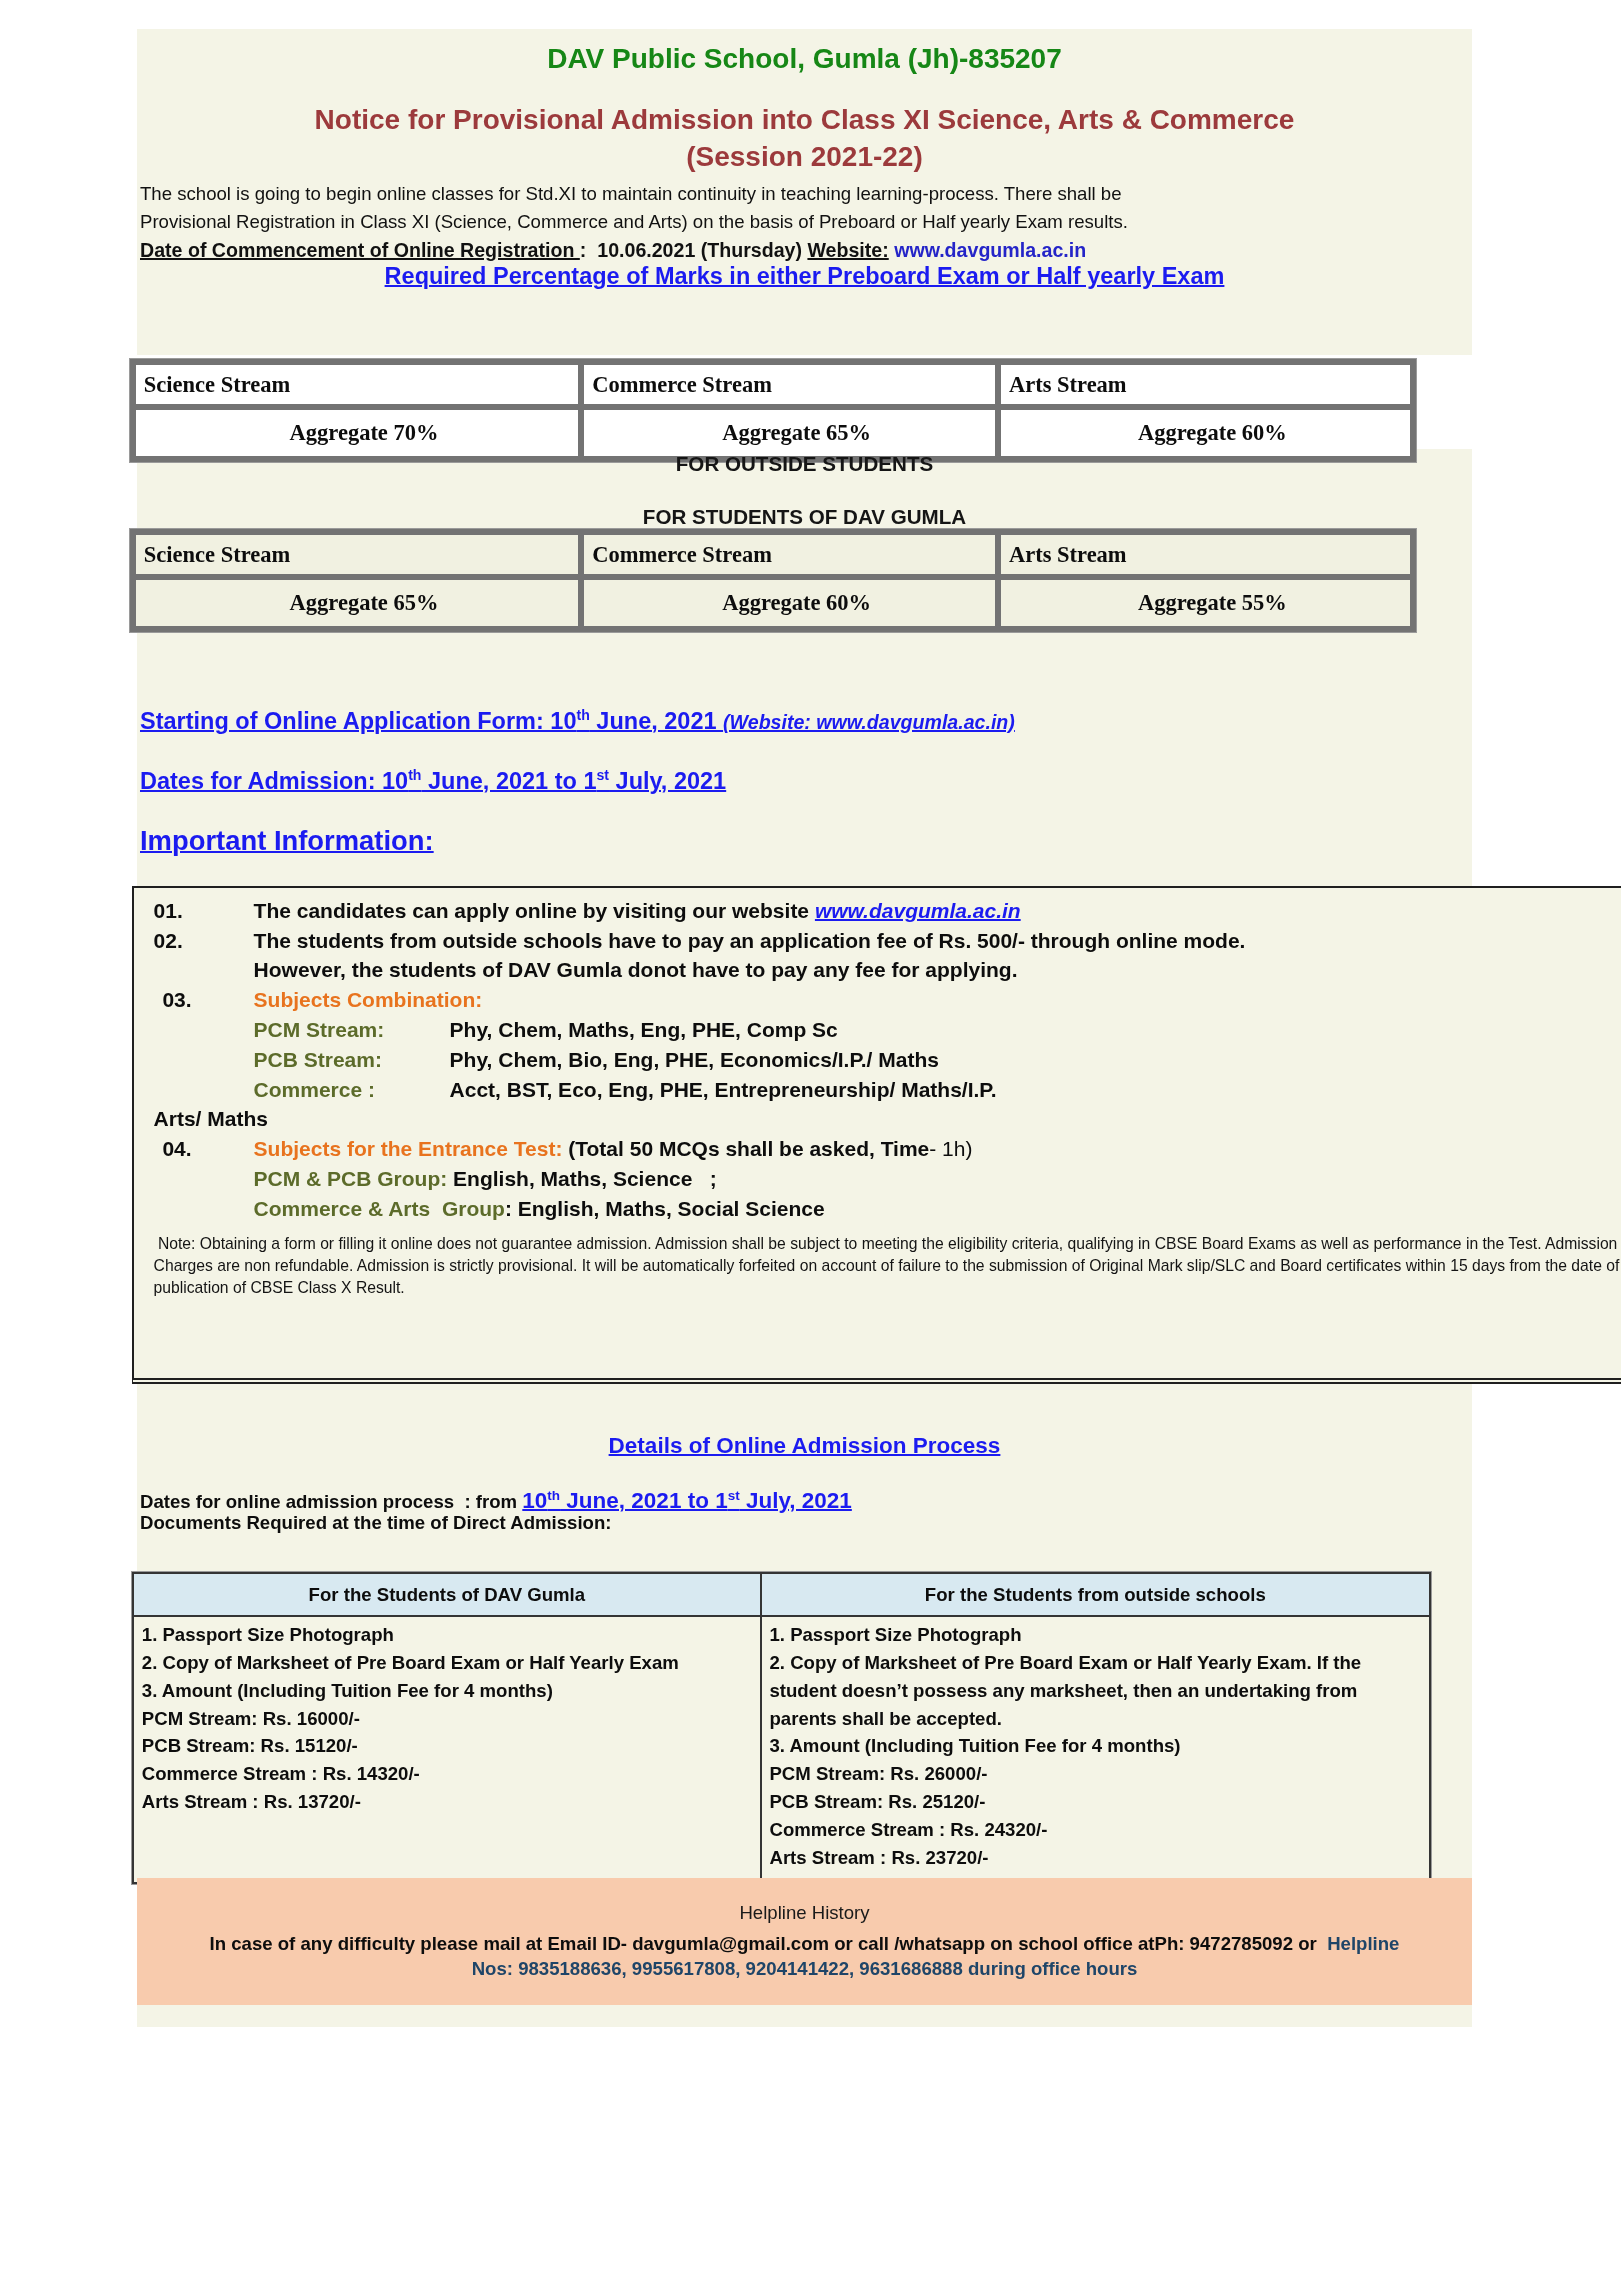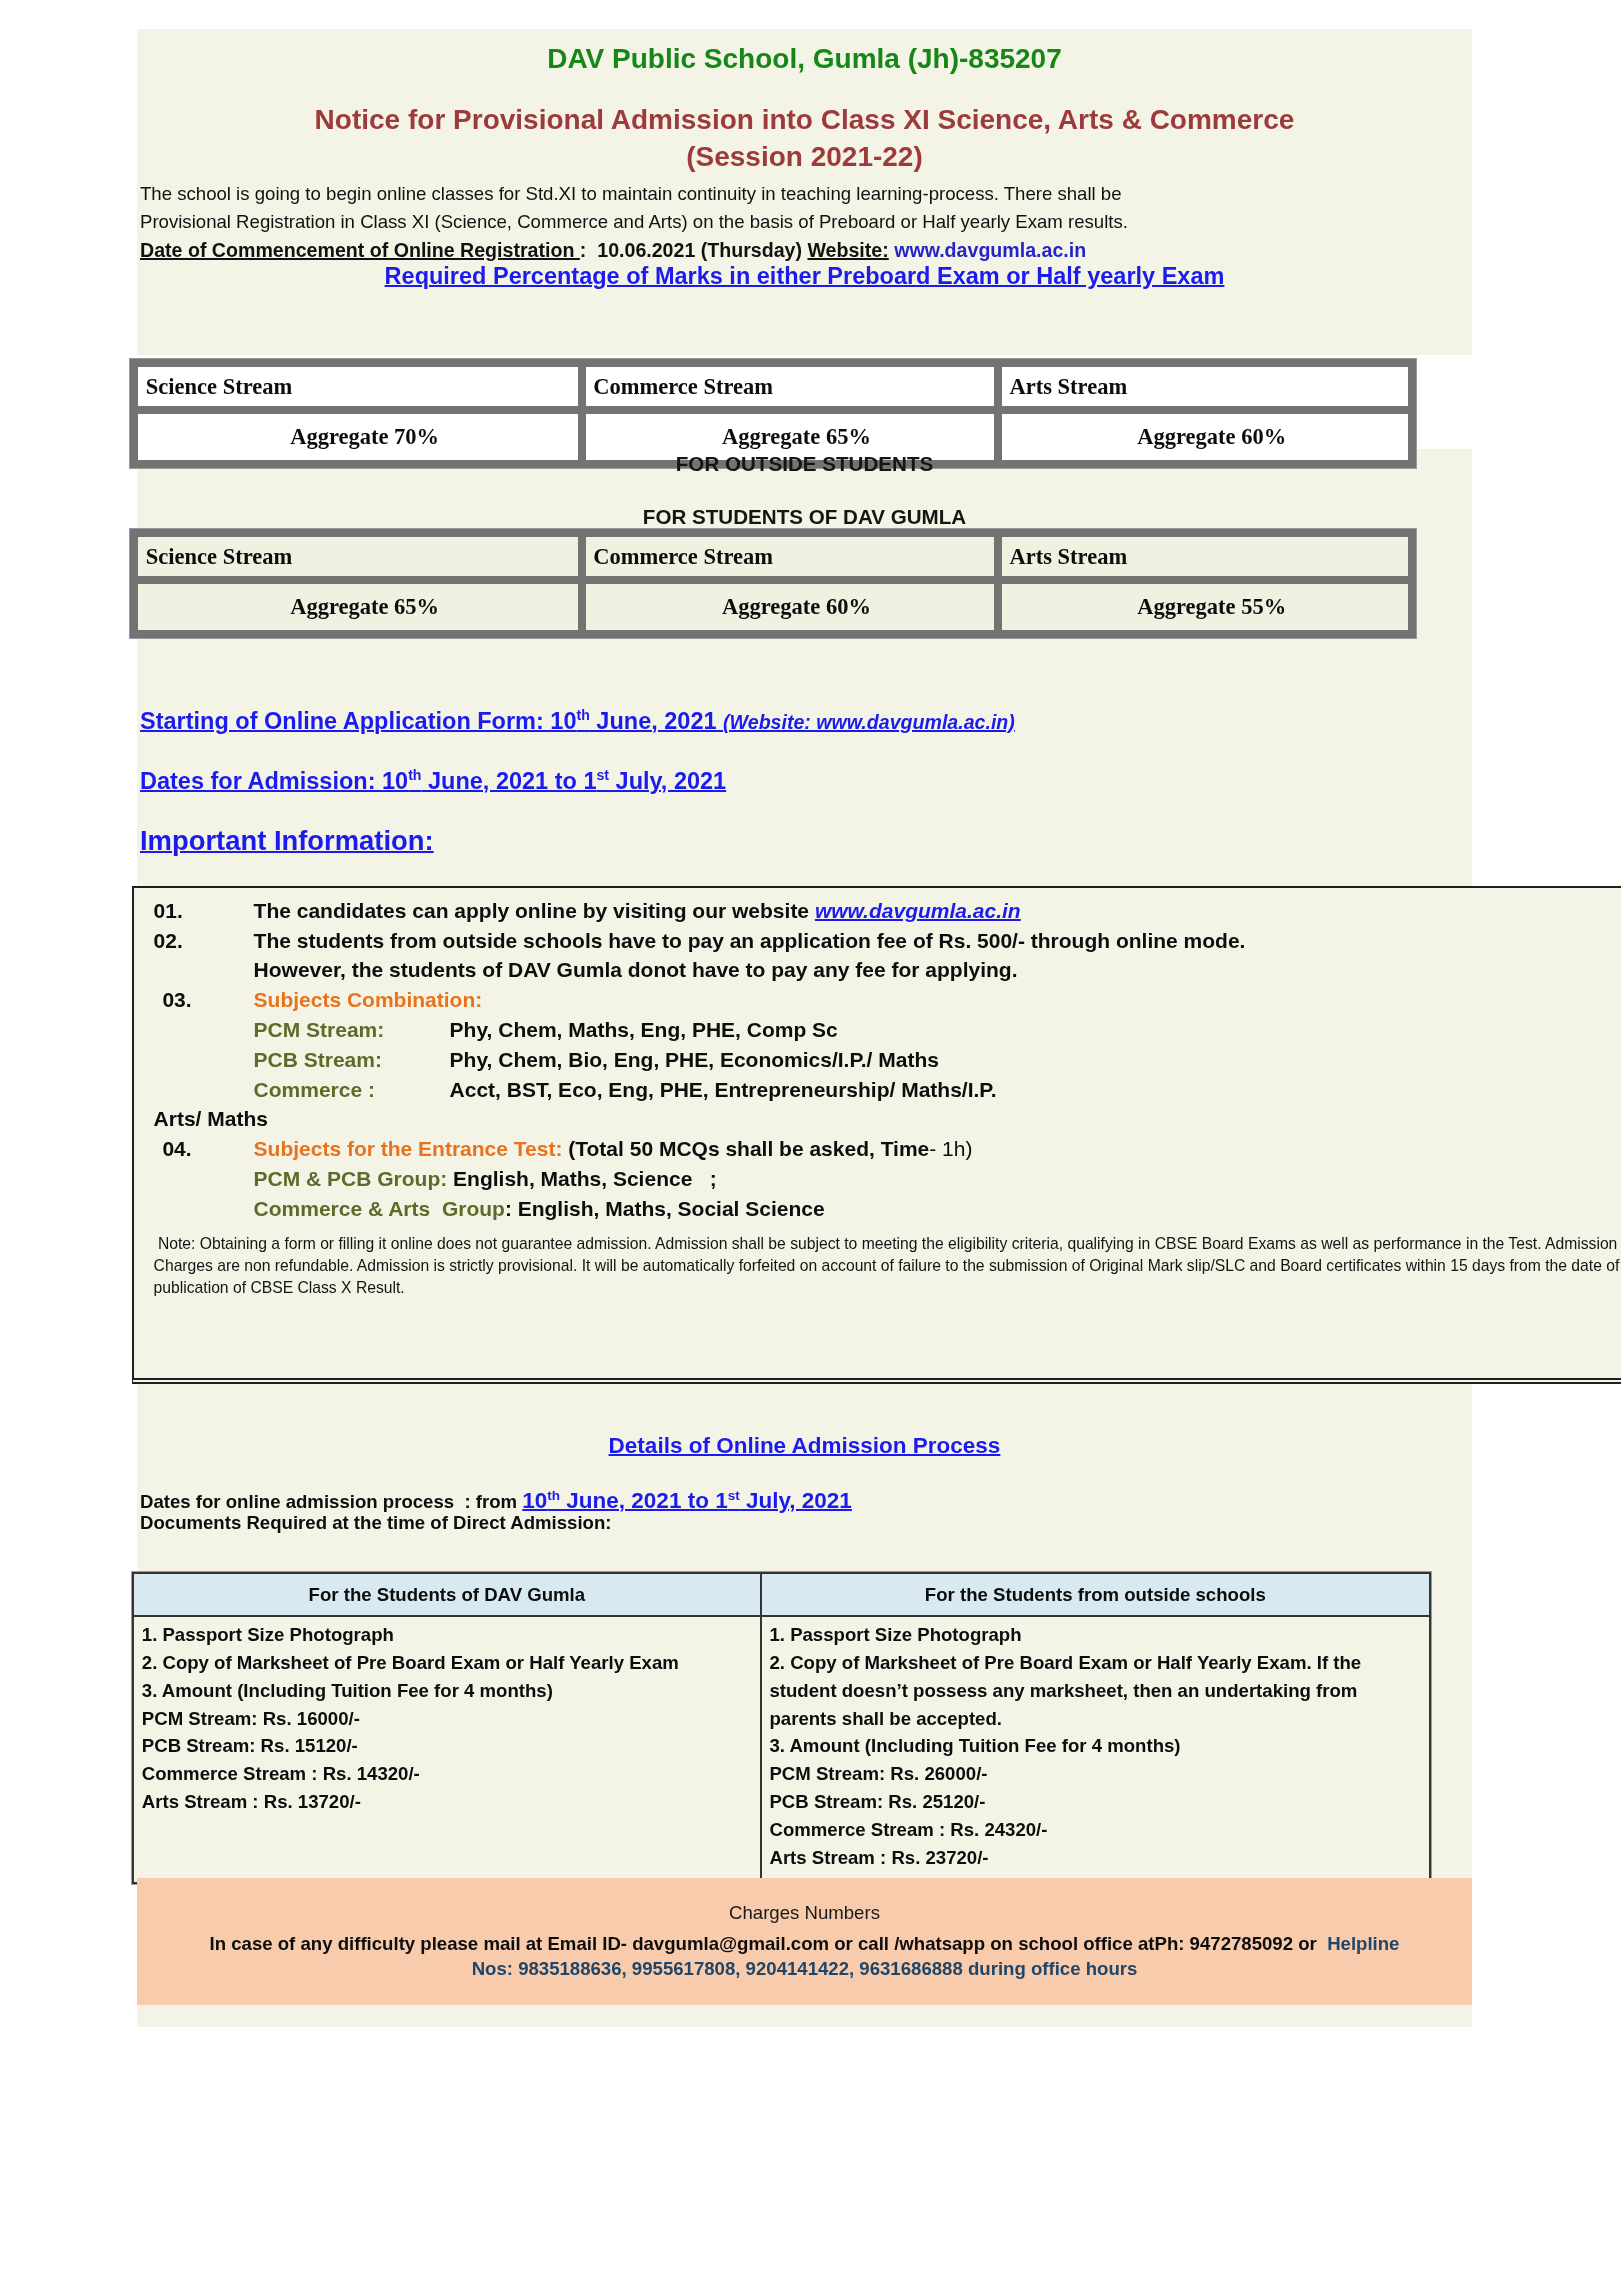--- a/index.html
+++ b/index.html
@@ -19,21 +19,21 @@
   .intro{left:140px;top:180px;width:1318px;font-size:18.6px;line-height:1.5;color:#111;}
   .intro-reg{font-size:19.6px;font-weight:bold;}
   .link-navy{color:#2424c8;text-decoration:none;font-weight:bold;}
 
   .blue-u{color:#1b1bf0;font-weight:bold;text-decoration:underline;text-decoration-thickness:2px;}
   .marks-heading{top:263px;font-size:23.5px;}
 
   .stream-table{position:absolute;left:130px;width:1286px;border-collapse:collapse;
                 border:2.9px solid #343434;box-shadow:0 0 0 1px #9a9a9a;
                 font-family:"Liberation Serif","DejaVu Serif",serif;font-weight:bold;font-size:22.5px;}
-  .stream-table td{border:8px solid #737373;padding:0 0 0 7.8px;}
+  .stream-table td{border:6px solid #737373;padding:0 0 0 7.8px;}
   .t1{top:359px;}
   .t2{top:529px;}
   .t1 td{background:#ffffff;}
   .t2 td{background:#f1f1e1;}
   .stream-table tr.hrow td{height:39px;}
   .stream-table tr.vrow td{height:46px;padding-left:13.7px;text-align:center;}
   .col-a{width:449px;}.col-b{width:416px;}.col-c{width:414px;}
 
   .cap{font-size:20.6px;font-weight:bold;color:#151515;}
   .cap1{top:452px;}
@@ -204,19 +204,19 @@
         <div class="doc-line">PCM Stream: Rs. 26000/-</div>
         <div class="doc-line">PCB Stream: Rs. 25120/-</div>
         <div class="doc-line">Commerce Stream : Rs. 24320/-</div>
         <div class="doc-line">Arts Stream : Rs. 23720/-</div>
       </td>
     </tr>
   </tbody>
     </table>
 
   <div class="abs helpline">
-    <div class="hl-title">Charges Numbers</div>
+    <div class="hl-title">Helpline History</div>
     <div class="hl-text"><span class="seg">In case of any difficulty please mail at Email ID- davgumla@gmail.com or call /whatsapp on school office atPh: 9472785092 or  </span><span class="seg navy">Helpline Nos: 9835188636, 9955617808, 9204141422, 9631686888 during office hours</span></div>
   </div>
 
 
 </div>
 
 
 </body></html>

